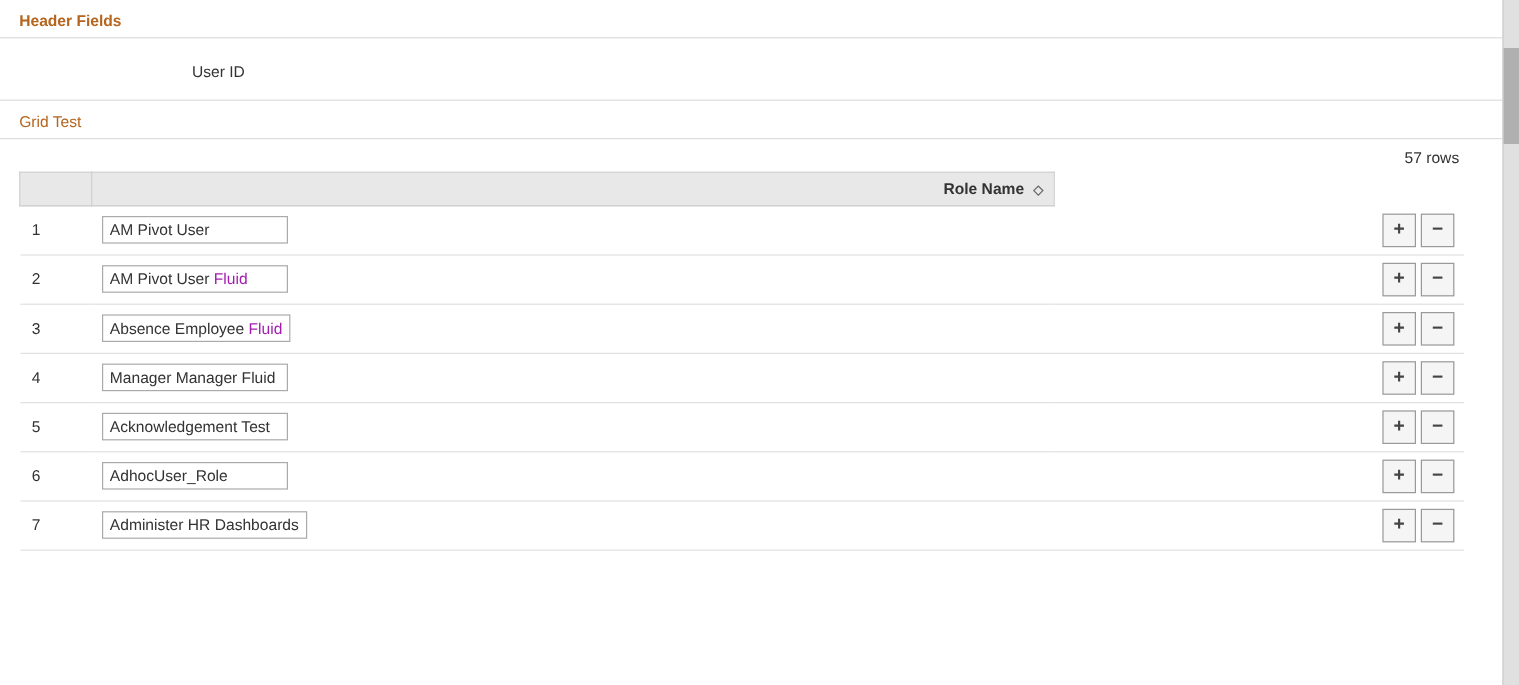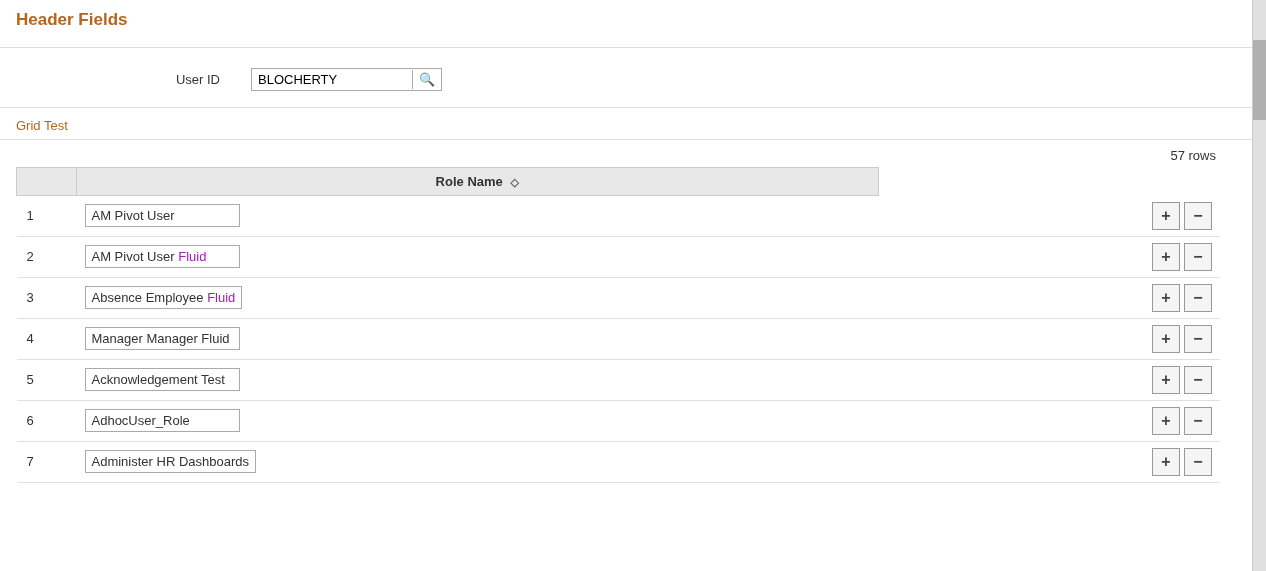--- a/index.html
+++ b/index.html
@@ -32,40 +32,40 @@
       position: absolute;
       top: 40px;
     }
     .main-content {
       margin-right: 14px;
       padding: 0;
     }
     
     .section-header {
       color: #b5651d;
-      font-size: 17px;
+      font-size: 13px;
       font-weight: bold;
-      padding: 10px 16px 17px 16px;
+      padding: 10px 16px 6px 16px;
       border-bottom: 1px solid #ddd;
     }
     .header-fields-area {
       padding: 20px 16px 16px 160px;
       border-bottom: 1px solid #ddd;
     }
     .field-row {
       display: flex;
       align-items: center;
       gap: 10px;
     }
     .field-label {
       font-size: 13px;
       color: #333;
       min-width: 60px;
-      text-align: right;
-      margin-right: 21px;
+      text-align: left;
+      margin-right: 4px;
     }
     .field-input-wrapper {
       display: flex;
       align-items: center;
       border: 1px solid #aaa;
       background: #fff;
     }
     .field-input {
       border: none;
       outline: none;
@@ -103,21 +103,21 @@
     
     .grid-table {
       width: 100%;
       border-collapse: collapse;
     }
     .grid-table thead tr {
       background: #e8e8e8;
     }
     .grid-table th {
       padding: 6px 8px;
-      text-align: center;
+      text-align: right;
       font-size: 13px;
       font-weight: bold;
       border: 1px solid #ccc;
       color: #333;
     }
     .grid-table th .sort-icon {
       margin-left: 4px;
       font-size: 11px;
       color: #666;
     }
@@ -173,24 +173,20 @@
 <body>
 
 <div class="page-wrapper">
   <div class="main-content">
 
     <div class="section-header">Header Fields</div>
 
     <div class="header-fields-area">
       <div class="field-row">
         <label class="field-label">User ID</label>
-        <div class="field-input-wrapper">
-          <input class="field-input" type="text" value="BLOCHERTY" style="">
-          <button class="search-btn">🔍</button>
-        </div>
       </div>
     </div>
 
     <div class="grid-test-header">Grid Test</div>
 
     <div class="grid-area">
       <div class="row-count">57 rows</div>
 
       <table class="grid-table">
         <thead>

